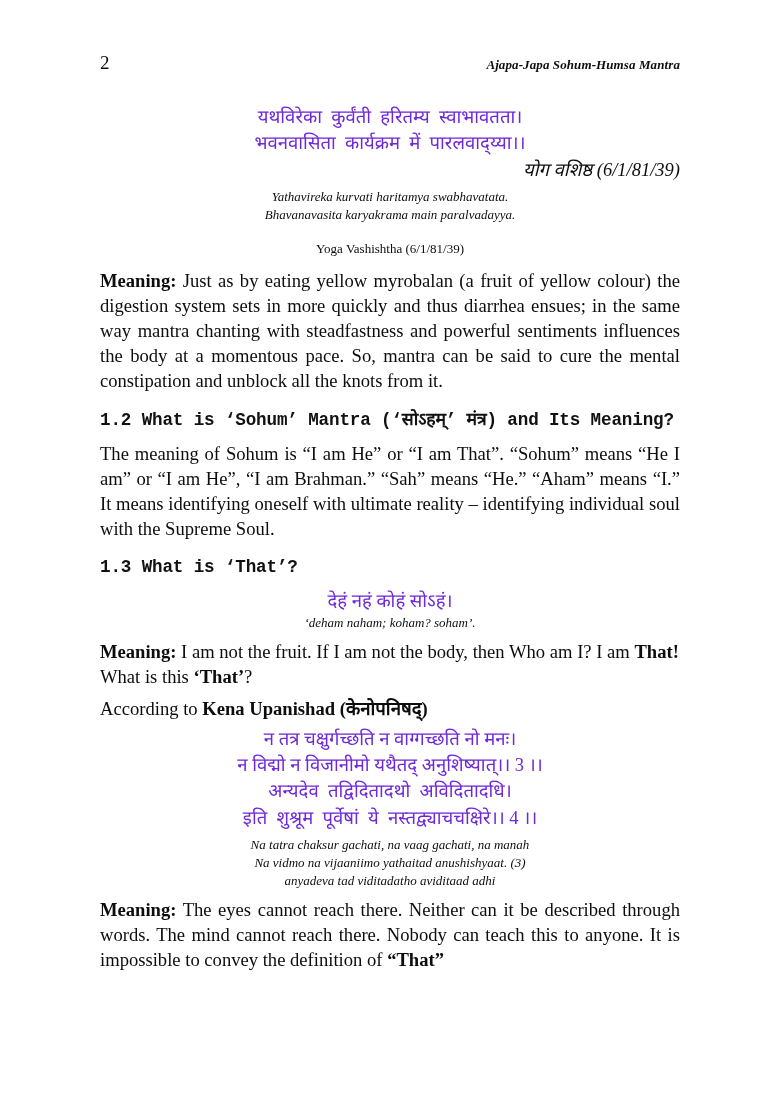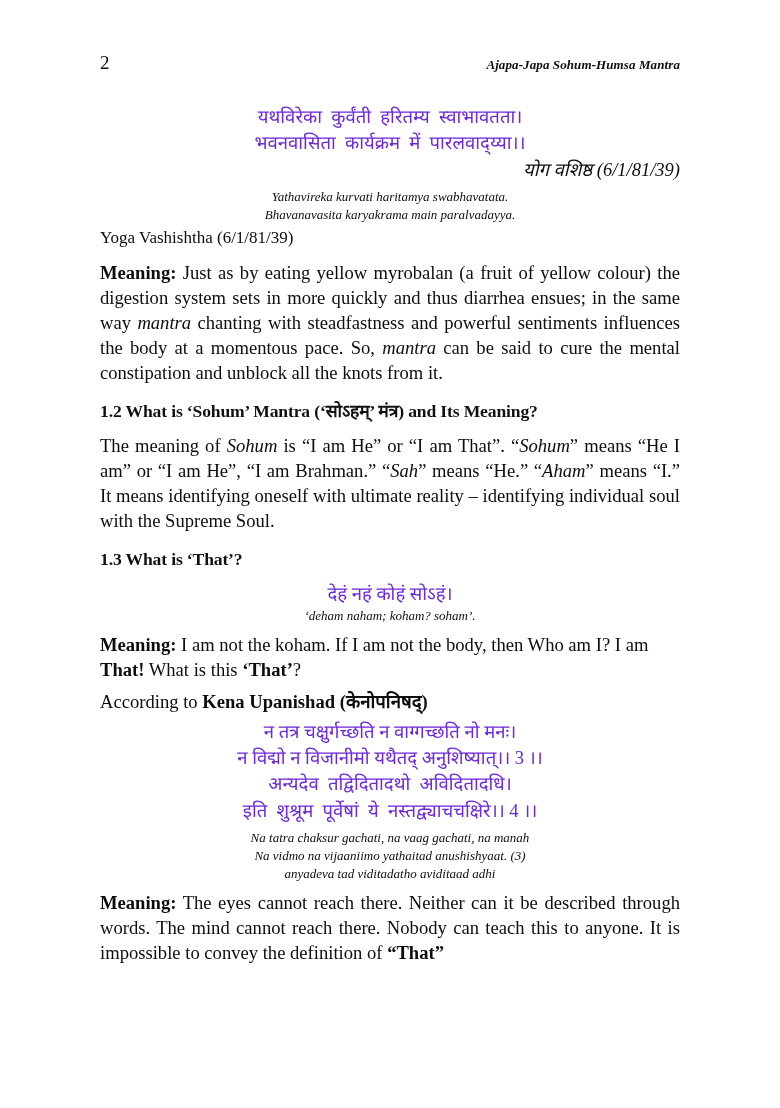--- a/index.html
+++ b/index.html
@@ -66,48 +66,48 @@
   
   .translit {
     font-style: italic;
     font-size: 13px;
     line-height: 1.38;
     font-family: "Liberation Serif", "DejaVu Serif", serif;
   }
   .t-center { text-align: center; }
 
   .cite-en {
-    font-size: 17px;
-    text-align: left;
+    font-size: 13px;
+    text-align: center;
     line-height: 1.5;
-    margin-top: 1px;
+    margin-top: 15px;
   }
 
   
   p.body {
     margin: 0;
     font-size: 18.6px;
     line-height: 1.345;
     text-align: justify;
     text-justify: inter-word;
     font-family: "Liberation Serif", "DejaVu Serif", serif;
   }
   p.body-left {
     margin: 0;
     font-size: 18.6px;
     line-height: 1.345;
     text-align: left;
     font-family: "Liberation Serif", "DejaVu Serif", serif;
   }
   .b { font-weight: bold; }
-  .i { font-style: italic; }
+  .i { }
 
   
   h2.sec {
-    font-family: Liberation Serif, serif;
+    font-family: Liberation Mono, monospace;
     font-weight: bold;
     font-size: 17.6px;
     margin: 0;
     letter-spacing: -.15px;
     color: #111;
   }
   .gap-b { height: 9px; }
   .gap-c { height: 5px; }
   .gap-d { height: 11px; }
   .gap-e { height: 16px; }
@@ -155,21 +155,21 @@
 
     <h2 class="sec">1.3 What is ‘That’?</h2>
 
     <div class="gap-d"></div>
 
     <div class="deva v-center">देहं नहं कोहं सोऽहं।</div>
     <div class="translit t-center">‘deham naham; koham? soham’.</div>
 
     <div class="gap-g"></div>
 
-    <p class="body-left"><span class="b">Meaning:</span><span> I am not the koham. If I am not the body, then Who am I? I am </span><span class="b">That!</span><span> What is this </span><span class="b">‘That’</span><span>?</span></p>
+    <p class="body-left"><span class="b">Meaning:</span><span> I am not the fruit. If I am not the body, then Who am I? I am </span><span class="b">That!</span><span> What is this </span><span class="b">‘That’</span><span>?</span></p>
 
     <div class="gap-g"></div>
 
     <p class="body-left"><span>According to </span><span class="b">Kena Upanishad</span><span class="b"> (केनोपनिषद्)</span></p>
 
     <div class="gap-c"></div>
 
     <div class="deva">
       <div class="deva-line v-center">न तत्र चक्षुर्गच्छति न वाग्गच्छति नो मनः।</div>
       <div class="deva-line v-center">न विद्मो न विजानीमो यथैतद् अनुशिष्यात्।। 3 ।।</div>

